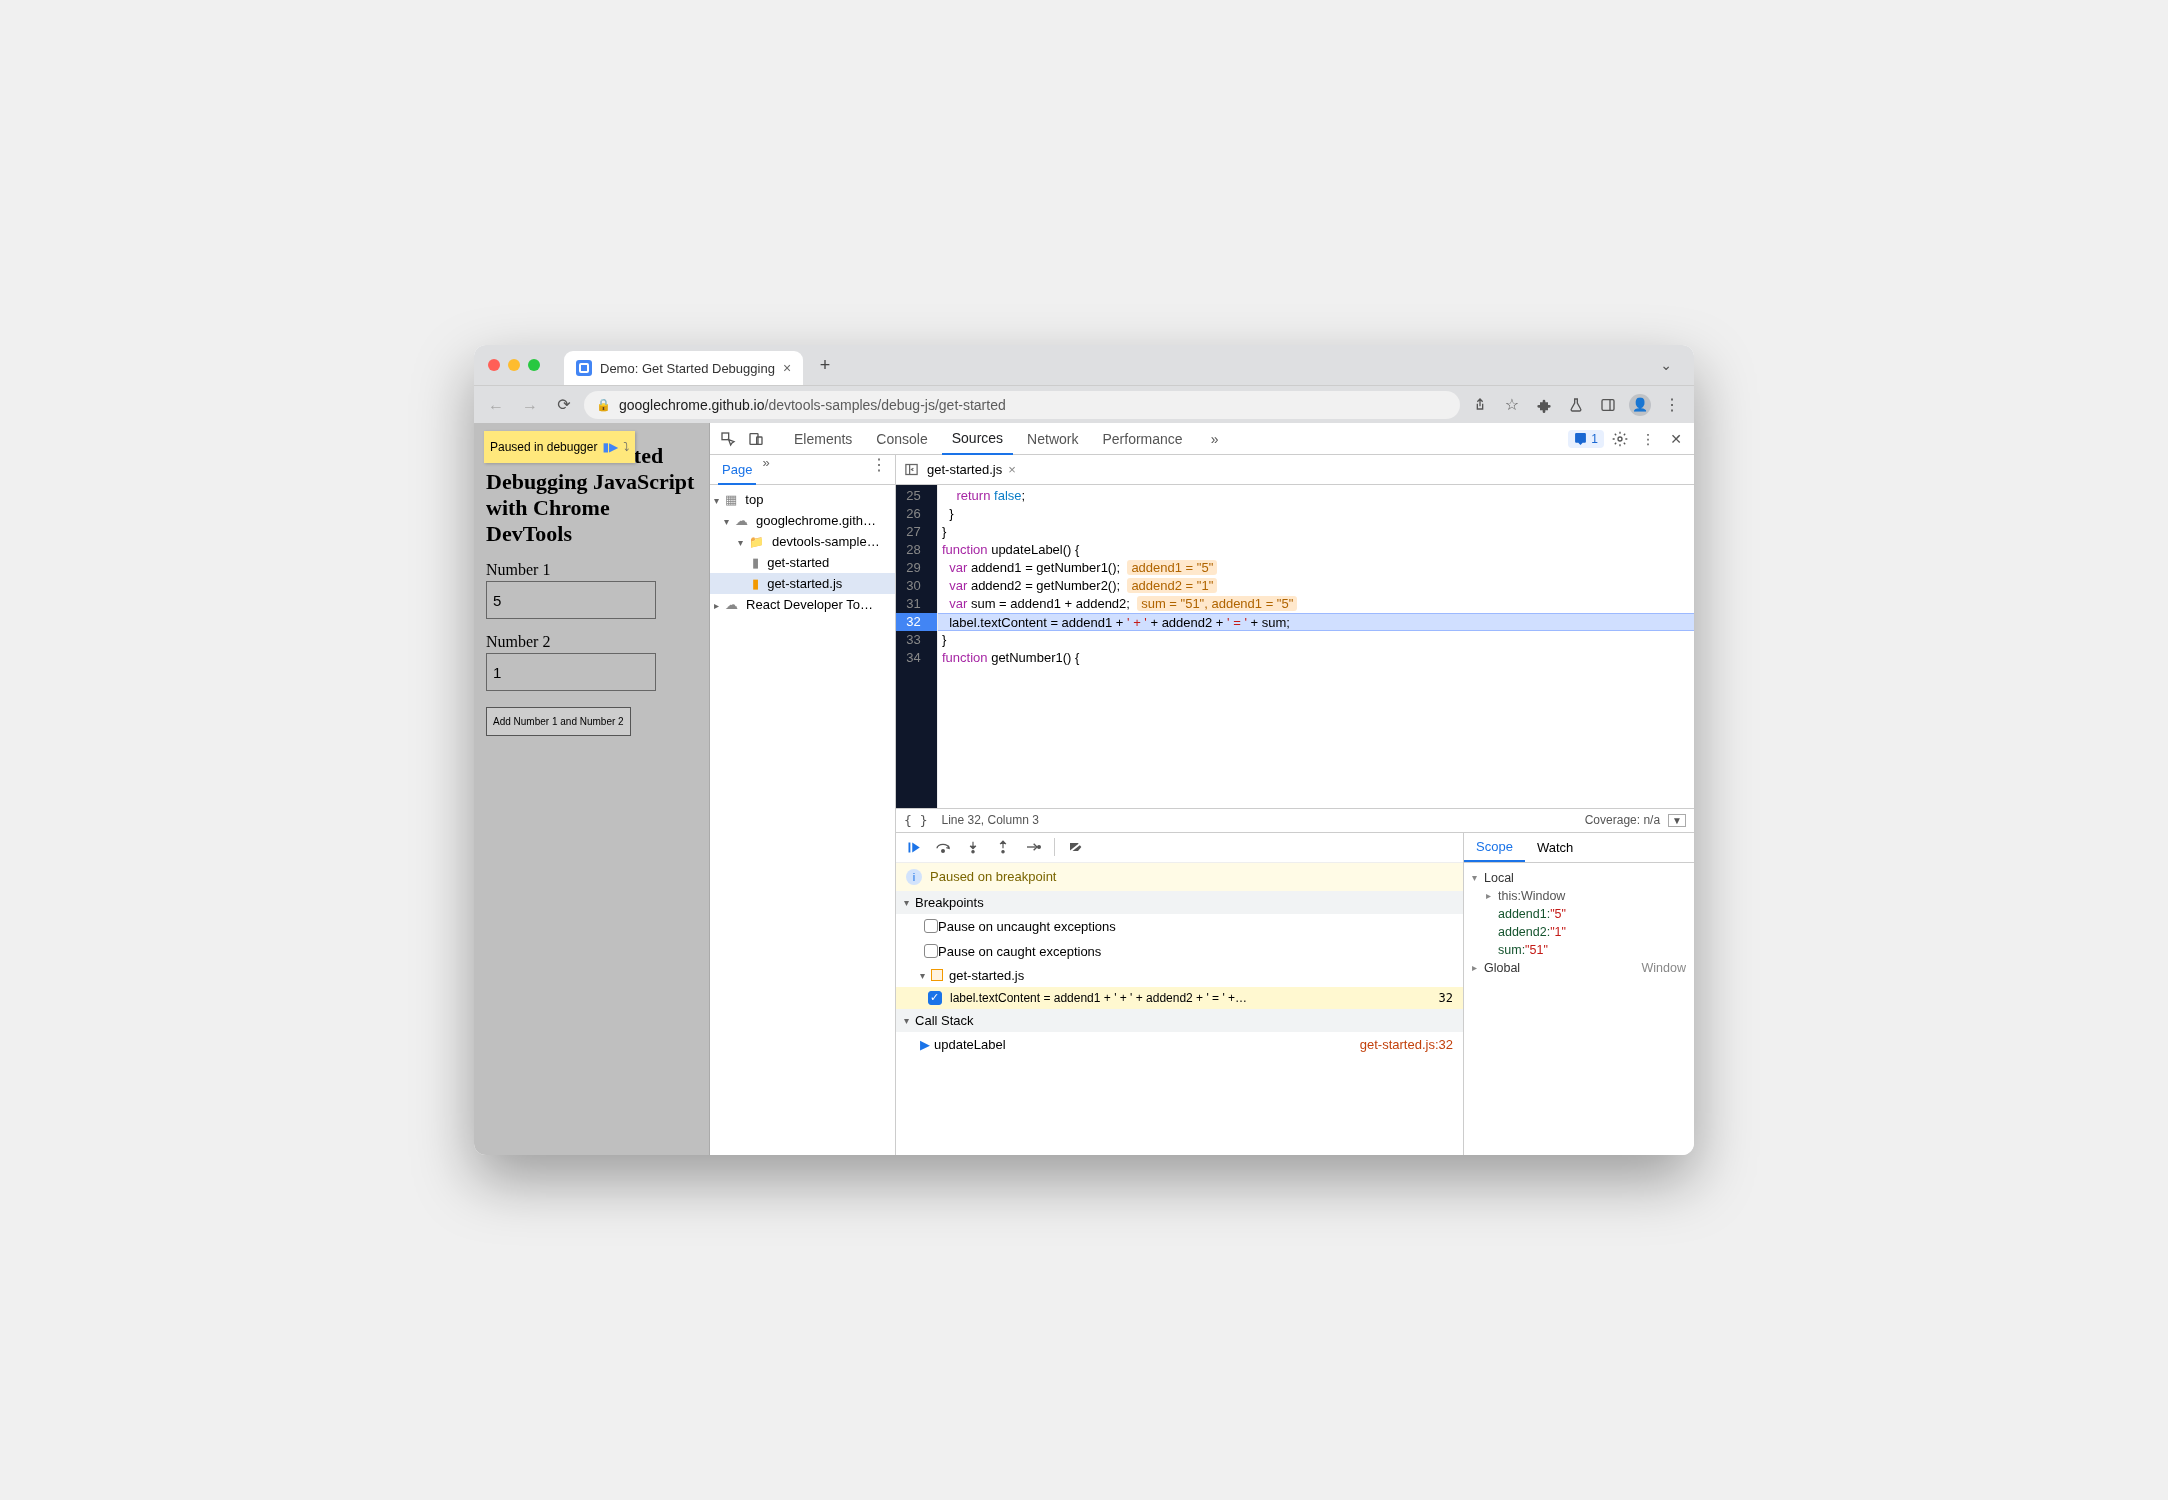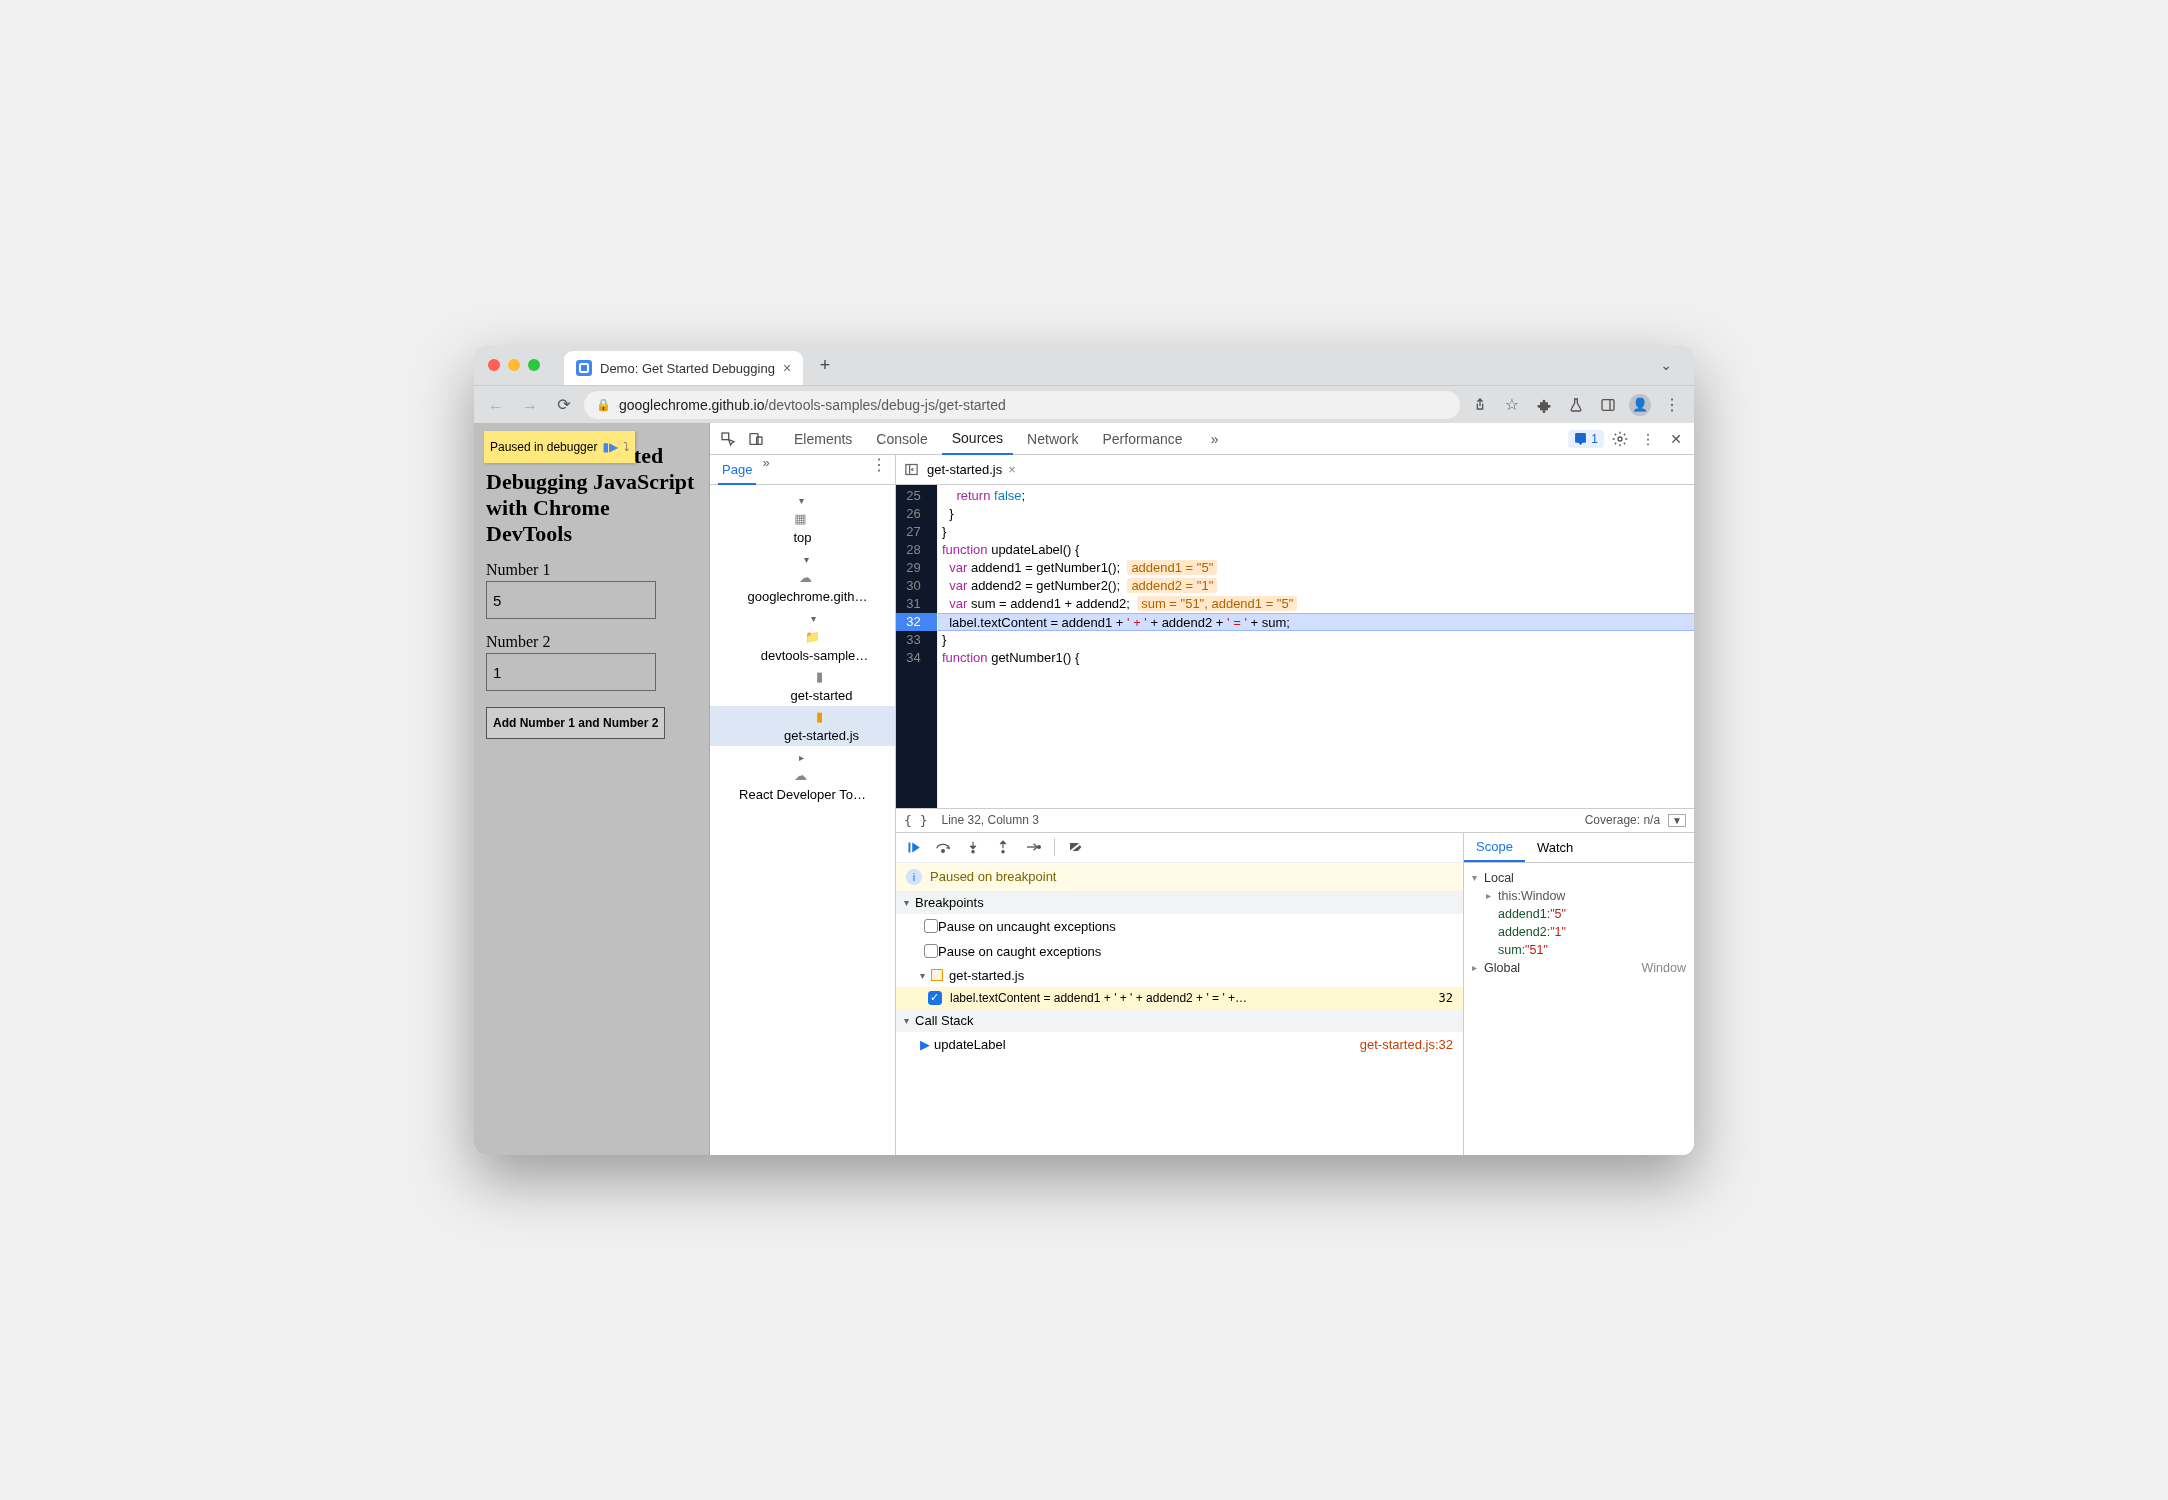--- a/index.html
+++ b/index.html
@@ -34,41 +34,41 @@
 
 
 .content { flex: 1; display: flex; overflow: hidden; }
 .page-pane { width: 236px; background: #bfbfbf; padding: 12px; position: relative; border-right: 1px solid #aaa; overflow: hidden; }
 .pausedover { position: absolute; top: 8px; left: 10px; background: #ffe87c; padding: 9px 6px; font-size: 12px; display: flex; align-items: center; gap: 5px; border-radius: 0; box-shadow: 1px 1px 3px rgba(0,0,0,0.2); z-index: 10; }
 .pausedover .pico { color: #4285f4; }
 .pausedover .sico { color: #666; }
 .page-pane h1 { font-size: 22px; font-weight: bold; font-family: Georgia, serif; margin-top: 8px; color: #000; }
 .page-pane label { display: block; margin-top: 14px; font-size: 16px; font-family: Georgia, serif; }
 .page-pane input { width: 170px; height: 38px; border: 1px solid #666; background: #bfbfbf; font-size: 15px; padding: 0 6px; margin-top: 2px; }
-.page-pane button { margin-top: 16px; border: 1px solid #555; background: #cdcdcd; padding: 8px 6px; font-size: 12px; cursor: pointer; font-weight: bold; }
+.page-pane button { margin-top: 16px; border: 1px solid #555; background: #cdcdcd; padding: 8px 6px; font-size: 10px; cursor: pointer; }
 
 
 .devtools { flex: 1; display: flex; flex-direction: column; background: #fff; overflow: hidden; }
 .dt-tabs { height: 32px; border-bottom: 1px solid #ccc; display: flex; align-items: center; padding: 0 6px; font-size: 14px; color: #555; gap: 4px; }
 .dt-tabs .ic { width: 24px; height: 24px; display: flex; align-items: center; justify-content: center; cursor: pointer; color: #555; }
 .dt-tab { padding: 0 10px; cursor: pointer; height: 32px; display: flex; align-items: center; }
 .dt-tab.active { color: #1a73e8; border-bottom: 2px solid #1a73e8; font-weight: 500; color: #202124; }
 .dt-tabs .more { margin-left: 6px; }
 .dt-tabs .right { margin-left: auto; display: flex; align-items: center; gap: 4px; }
 .issuebadge { background: #e8f0fe; color: #1967d2; padding: 2px 6px; border-radius: 4px; display: flex; align-items: center; gap: 4px; font-size: 12px; }
 
 
 .sources { flex: 1; display: flex; overflow: hidden; }
 .nav-pane { width: 186px; border-right: 1px solid #ccc; display: flex; flex-direction: column; }
 .nav-tabs { height: 30px; display: flex; align-items: flex-start; padding: 0 8px; border-bottom: 1px solid #ccc; font-size: 13px; gap: 6px; }
 .nav-tabs .pg { color: #1a73e8; border-bottom: 2px solid #1a73e8; padding: 0 4px; height: 30px; display: flex; align-items: center; }
 .nav-tabs .chev { color: #666; cursor: pointer; }
 .nav-tabs .mdots { margin-left: auto; color: #666; cursor: pointer; font-size: 16px; }
 .filetree { font-size: 13px; padding: 4px 0; overflow: hidden; white-space: nowrap; }
-.filetree .row { display: flex; align-items: center; padding: 3px 4px; gap: 4px; cursor: pointer; flex-direction: column; }
+.filetree .row { display: flex; align-items: flex-start; padding: 3px 4px; gap: 4px; cursor: pointer; }
 .filetree .row.sel { background: #dde6f5; }
 .filetree .ind1 { padding-left: 14px; }
 .filetree .ind2 { padding-left: 28px; }
 .filetree .ind3 { padding-left: 42px; }
 .fi-frame::before { content: "▦"; color: #888; margin-right: 4px; }
 .fi-cloud::before { content: "☁"; color: #888; margin-right: 4px; }
 .fi-folder::before { content: "📁"; margin-right: 4px; font-size: 12px; }
 .fi-html::before { content: "▮"; color: #888; margin-right: 4px; }
 .fi-js::before { content: "▮"; color: #f29900; margin-right: 4px; }
 .tri::before { content: "▸"; color: #666; margin-right: 2px; font-size: 10px; }

